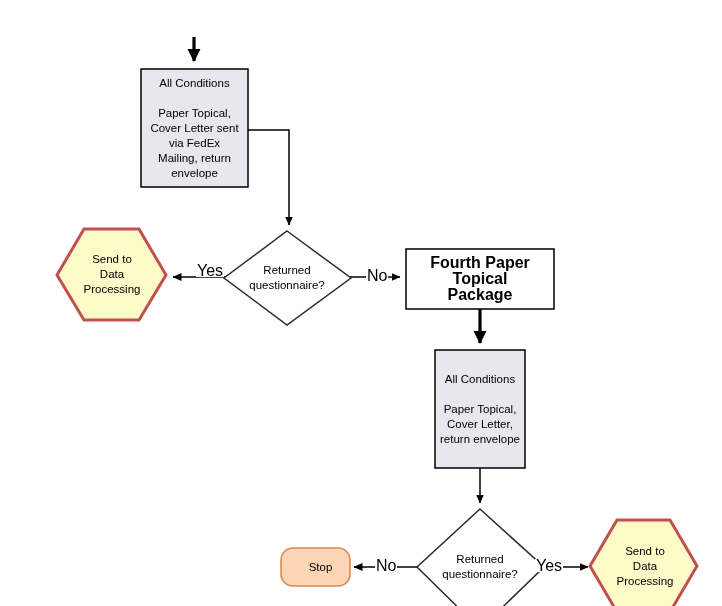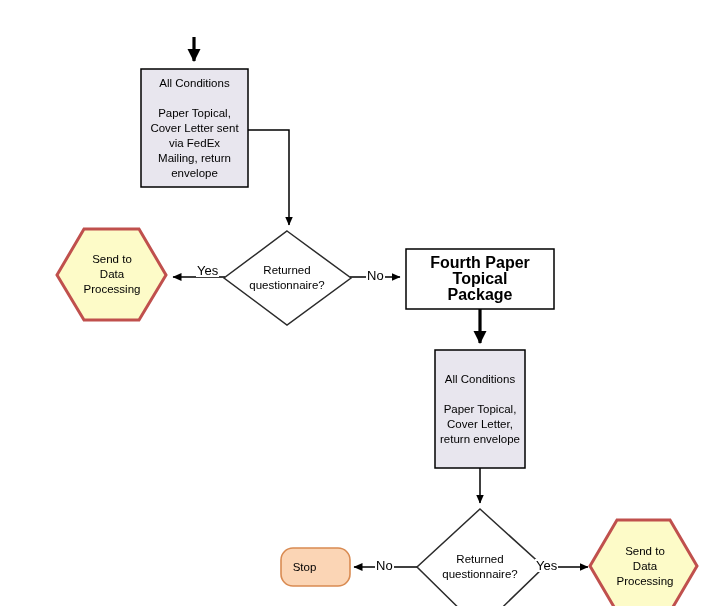--- a/index.html
+++ b/index.html
@@ -45,21 +45,21 @@
     display: block;
     height: 15px;
   }
   .bold-label {
     font-weight: bold;
     font-size: 16px;
     line-height: 16px;
   }
   .edge-label {
     position: absolute;
-    font-size: 13px;
+    font-size: 16px;
     color: #000000;
     background: #ffffff;
     padding: 0 1px;
     line-height: 13px;
     white-space: nowrap;
   }
 </style>
 </head>
 <body>
 
@@ -156,21 +156,21 @@
     <span class="ttl">Paper Topical,
 Cover Letter,
 return envelope</span>
   </div>
 
   <div class="node-label" style="left:420px; top:501px; width:120px; height:58px;">
     <span>Returned
 questionnaire?</span>
   </div>
 
-  <div class="node-label" style="left:270px; top:511px; width:69px; height:38px;">
+  <div class="node-label" style="left:286px; top:511px; width:69px; height:38px;">
     <span>Stop</span>
   </div>
 
   <div class="node-label" style="left:595px; top:483px; width:100px; height:92px;">
     <span>Send to
 Data
 Processing</span>
   </div>
 
   <div class="edge-label" style="left:196px; top:227px;">

